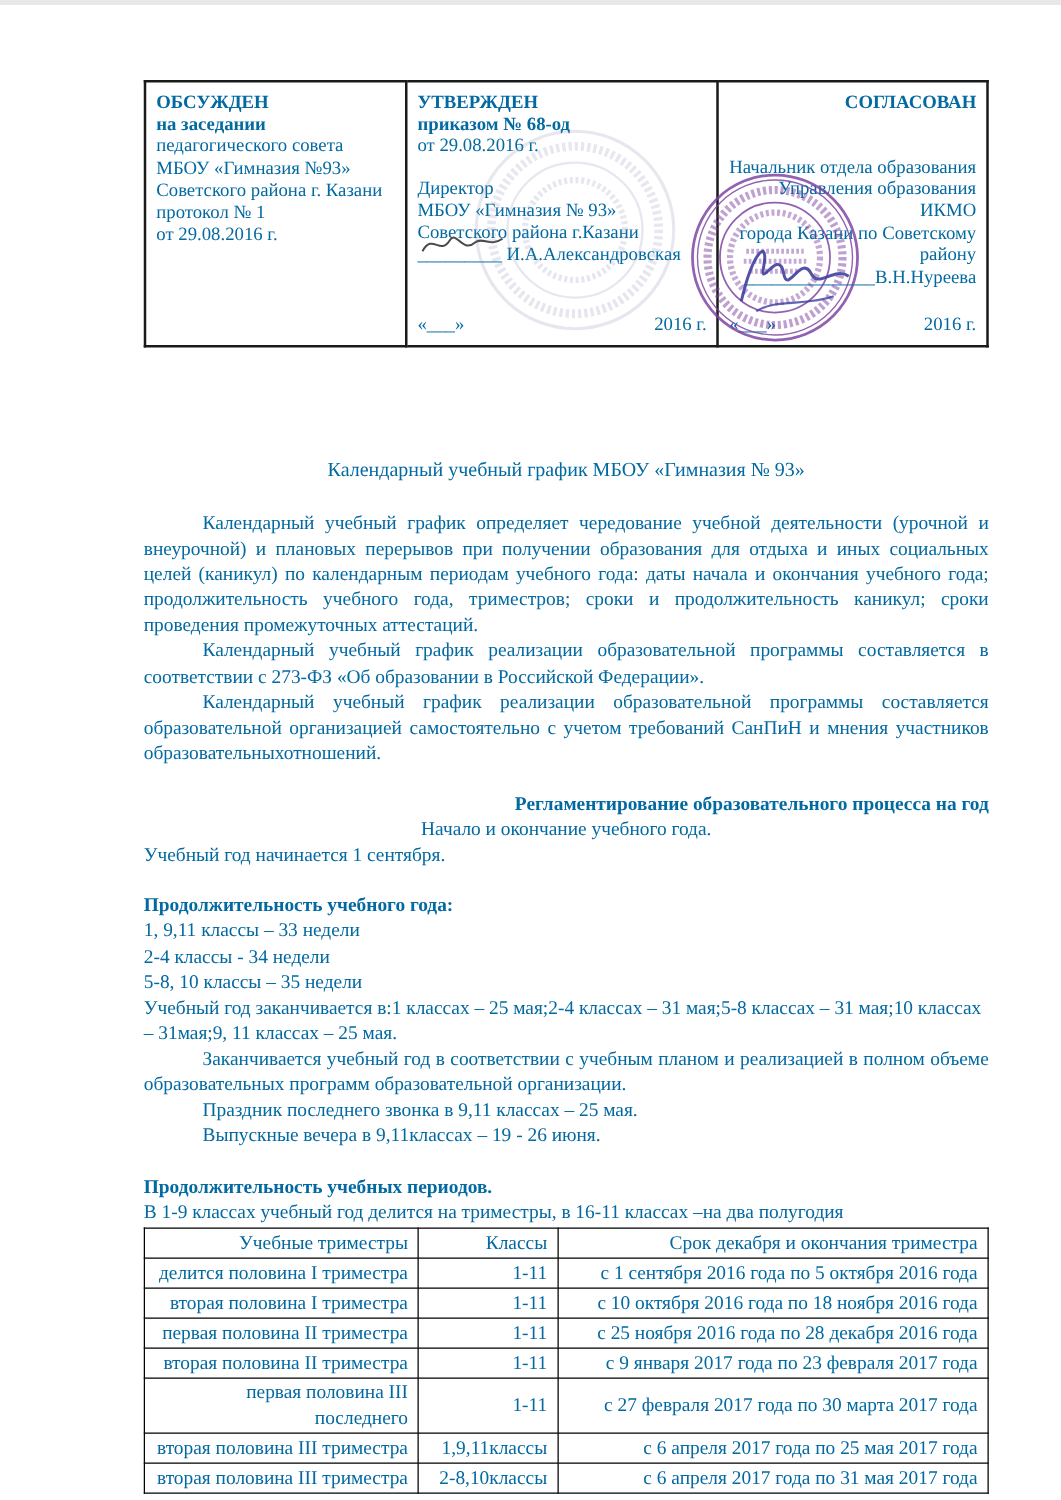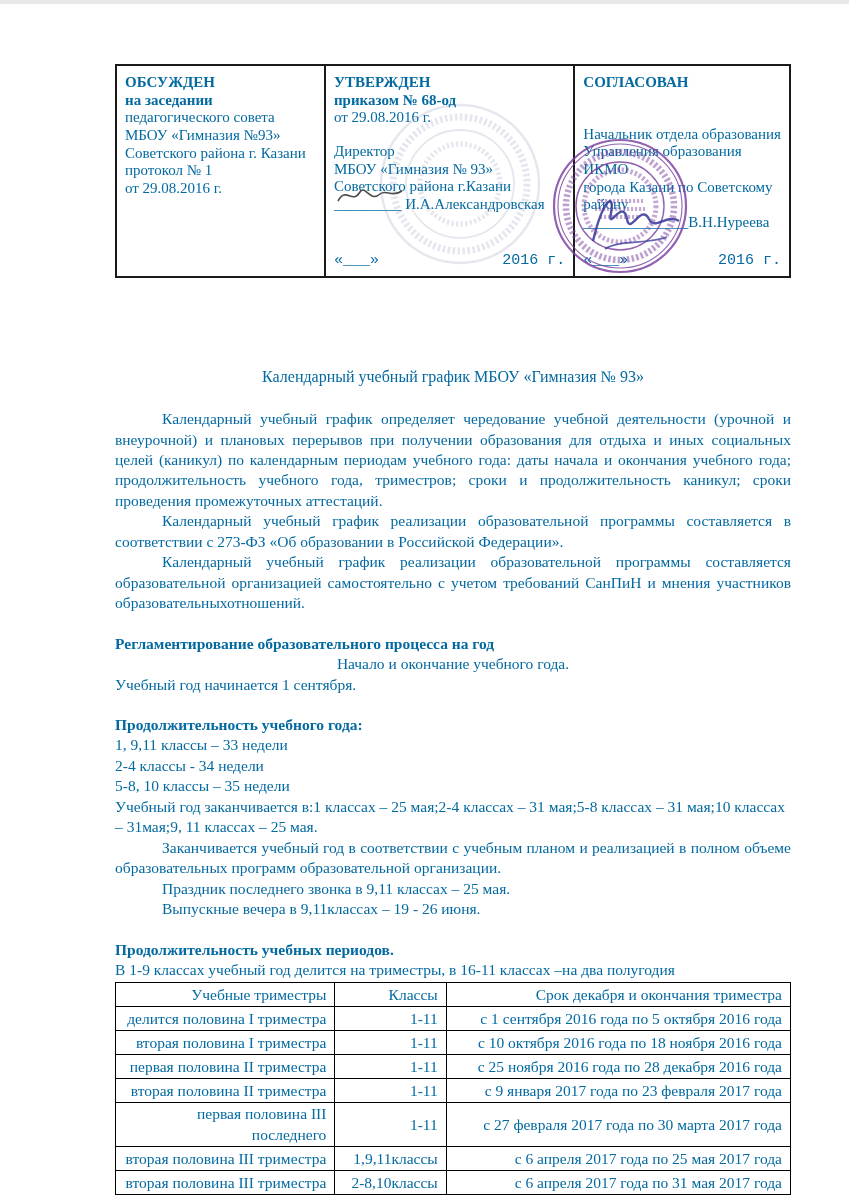--- a/index.html
+++ b/index.html
@@ -8,37 +8,37 @@
     position:relative; width:849px; height:1200px; margin:4px auto;
     background:#ffffff; overflow:hidden;
     font-family:"Liberation Serif", serif; font-size:15.5px; color:#0369a1;
     line-height:1.32;
   }
   .content { position:absolute; left:115px; top:60px; width:676px; }
 
   
   table.approval { width:100%; border-collapse:collapse; table-layout:fixed; }
   table.approval td { border:2px solid #1a1a1a; vertical-align:top; padding:8px 8px 6px 8px; font-size:15px; line-height:1.18; }
-  td.c1 { width:31%; } td.c2 { width:37%; } td.c3 { width:32%; }
+  td.c1 { width:31%; } td.c2 { width:37%; } td.c3 { width:32%;text-align:right; }
   .cellwrap { height:196px; display:flex; flex-direction:column; }
   .fill { flex:1; }
   .b { font-weight:bold; }
   .gap-s { height:16px; }
   .gap-m { height:34px; }
   .sigline { position:relative; white-space:nowrap; }
   .sig-svg { position:absolute; left:0; top:-14px; pointer-events:none; }
-  .dateline { display:flex; justify-content:space-between;font-family:Liberation Mono, monospace; }
+  .dateline { display:flex; justify-content:space-between; }
 
   
   .stamp { position:absolute; pointer-events:none; }
 
   
   .doc-title { text-align:center; font-weight:normal; font-size:16px; margin-top:88px; margin-bottom:22px; }
   p.body { text-align:justify; text-indent:47px; }
-  .h-center { text-align:left; font-weight:bold; margin-top:20px; }
+  .h-center { text-align:right; font-weight:bold; margin-top:20px; }
   .line-center { text-align:center; }
   .h-left { font-weight:bold; margin-top:20px; }
   .plain { text-align:left; }
   .ind { text-indent:47px; }
 
   
   table.periods { width:100%; border-collapse:collapse; table-layout:fixed; margin-top:2px; font-size:15.5px; }
   table.periods td, table.periods th { border:1.5px solid #000; padding:1px 8px; text-align:right; font-weight:normal; height:24px; vertical-align:middle; }
   .pc1 { width:32.5%; } .pc2 { width:16.5%; } .pc3 { width:51%; }
 </style>

